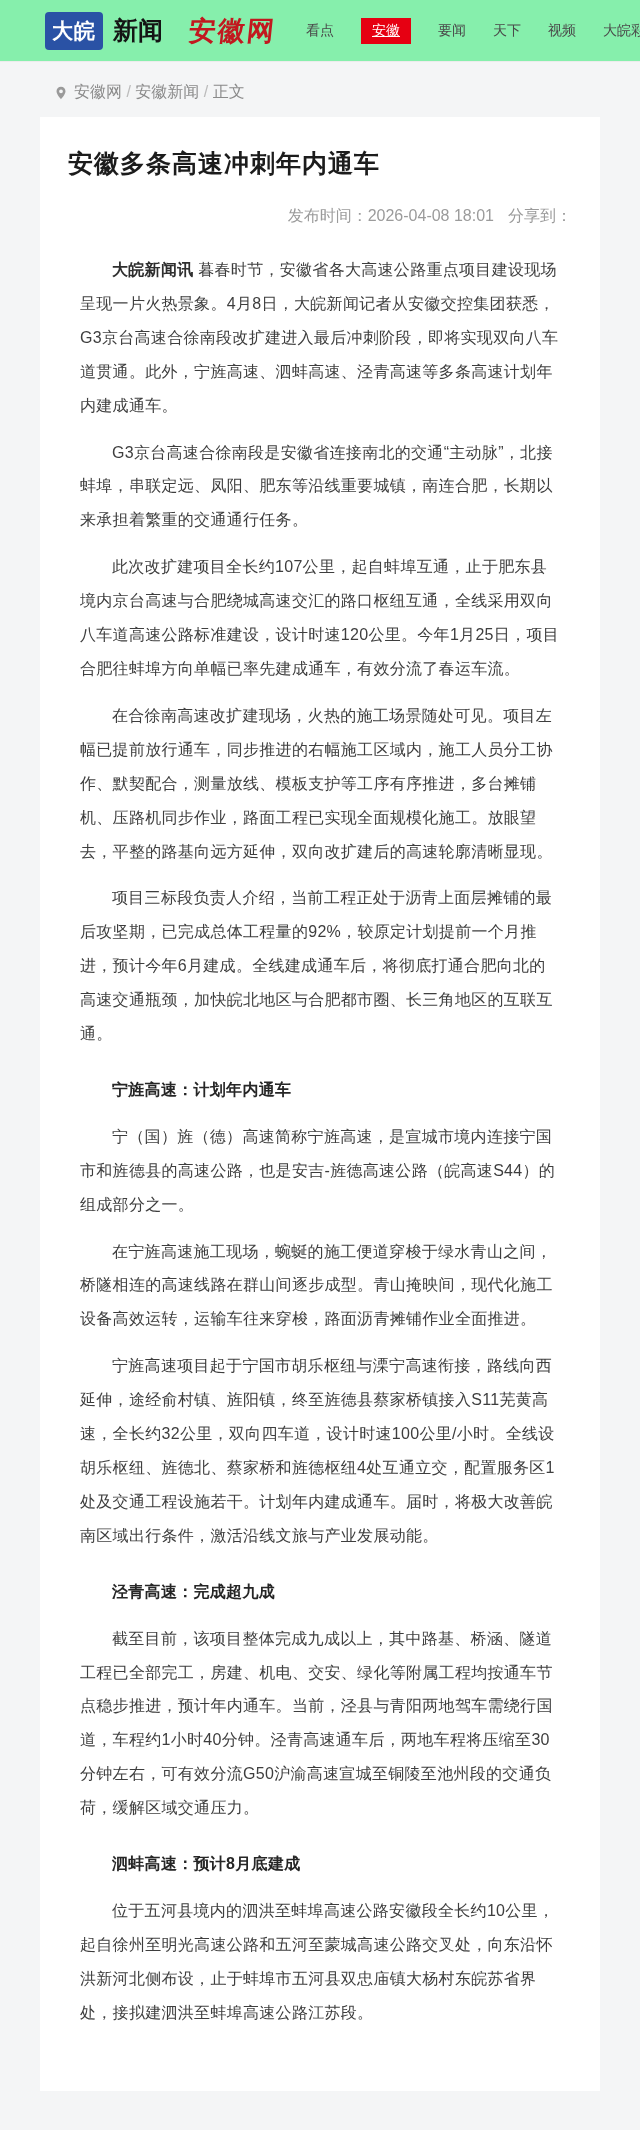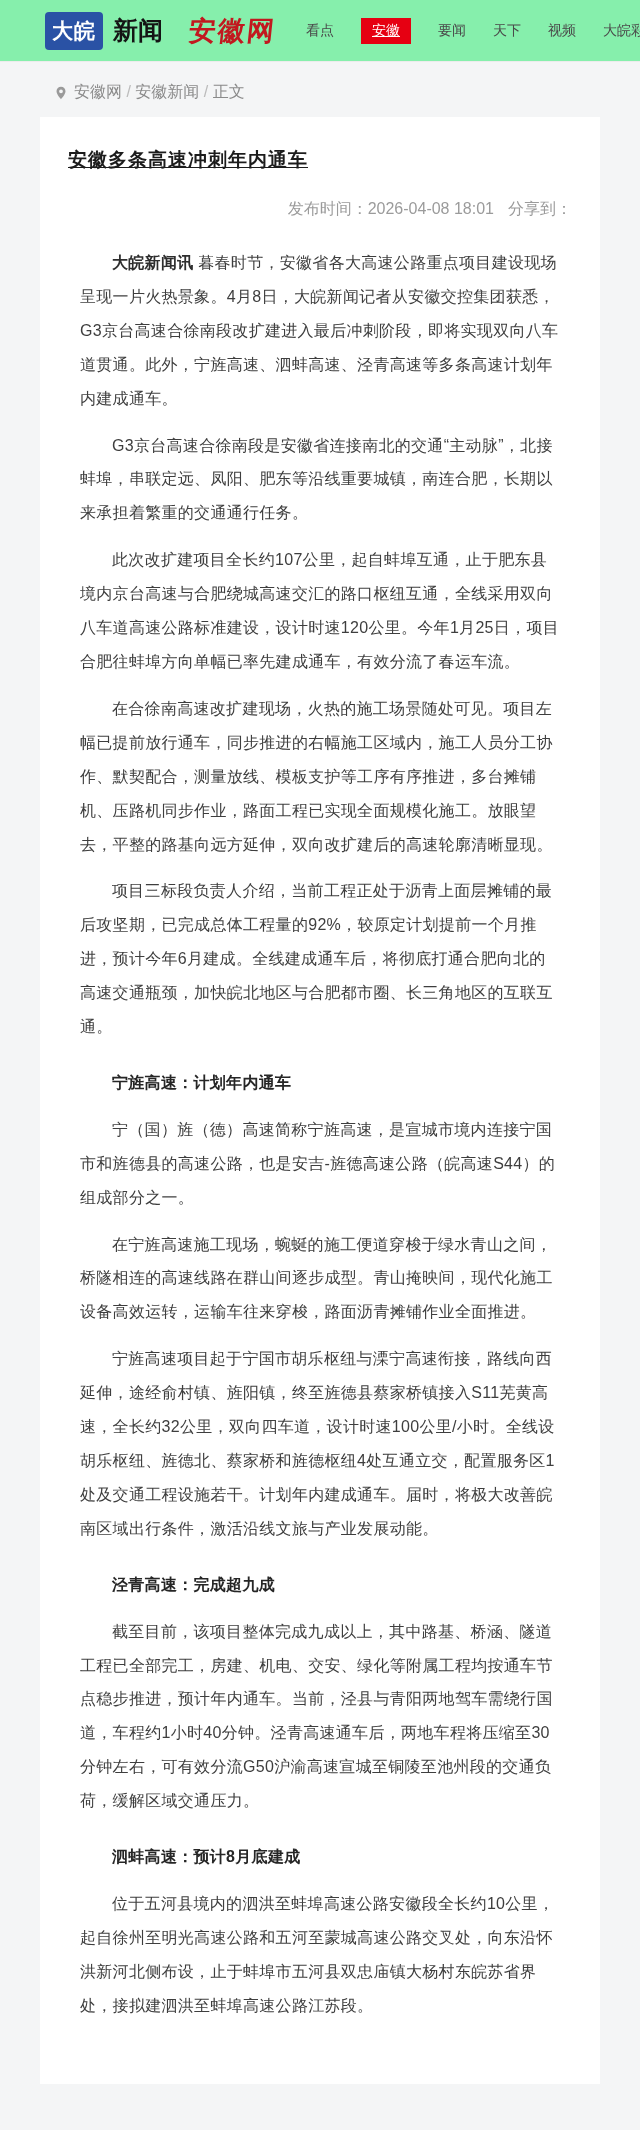--- a/index.html
+++ b/index.html
@@ -34,21 +34,21 @@
     margin:20px 0 0 55px; font-size:16px; color:#8a8a8a;
   }
   .crumb { color:#8a8a8a; text-decoration:none; cursor:pointer; }
   .crumb-sep { color:#bbb; }
   .pin-icon { width:12px; height:14px; display:inline-block; }
   
   .article-card {
     width:560px; margin:14px auto 0; background:#fff;
     padding:30px 28px 48px; min-height:1960px;
   }
-  .article-title { font-size:19px; font-weight:bold; color:#1c1c1c; letter-spacing:1px;text-decoration:underline; }
+  .article-title { font-size:25px; font-weight:bold; color:#1c1c1c; letter-spacing:1px; }
   .article-meta {
     margin-top:26px; text-align:right; font-size:16px; color:#9b9b9b;
   }
   .article-meta .share { margin-left:14px; cursor:pointer; }
   .article-body { margin-top:26px; }
   .article-body p {
     font-size:16px; line-height:2.12; color:#3e3e3e;
     text-indent:2em; margin:13px 12px; letter-spacing:0.3px;
   }
   .article-body p.subhead { font-weight:bold; color:#262626; margin-top:22px; }

